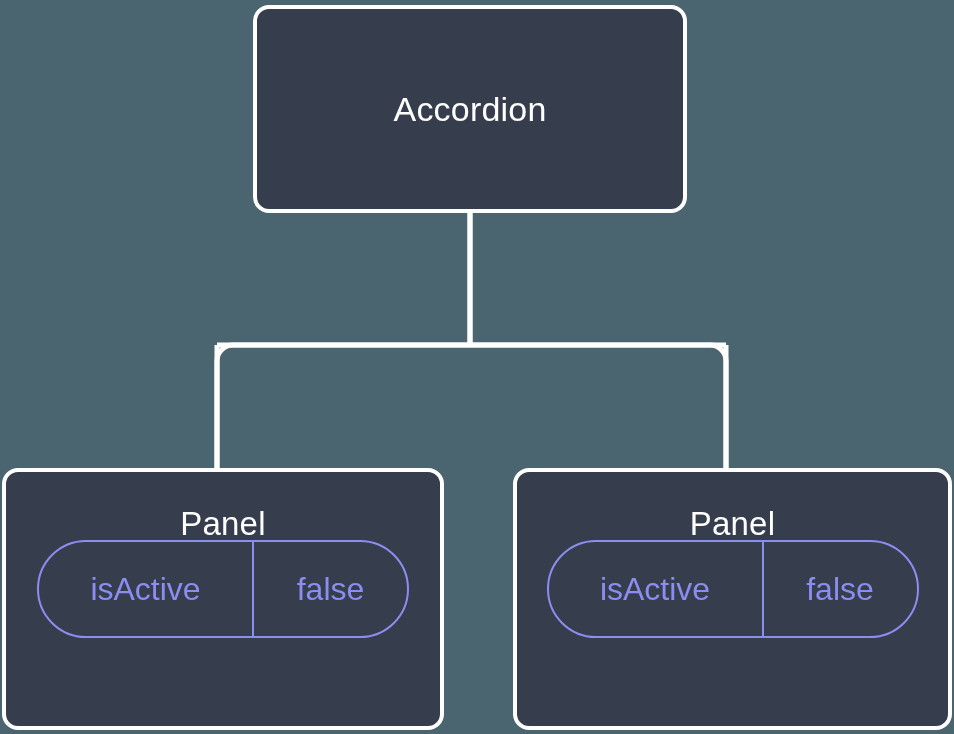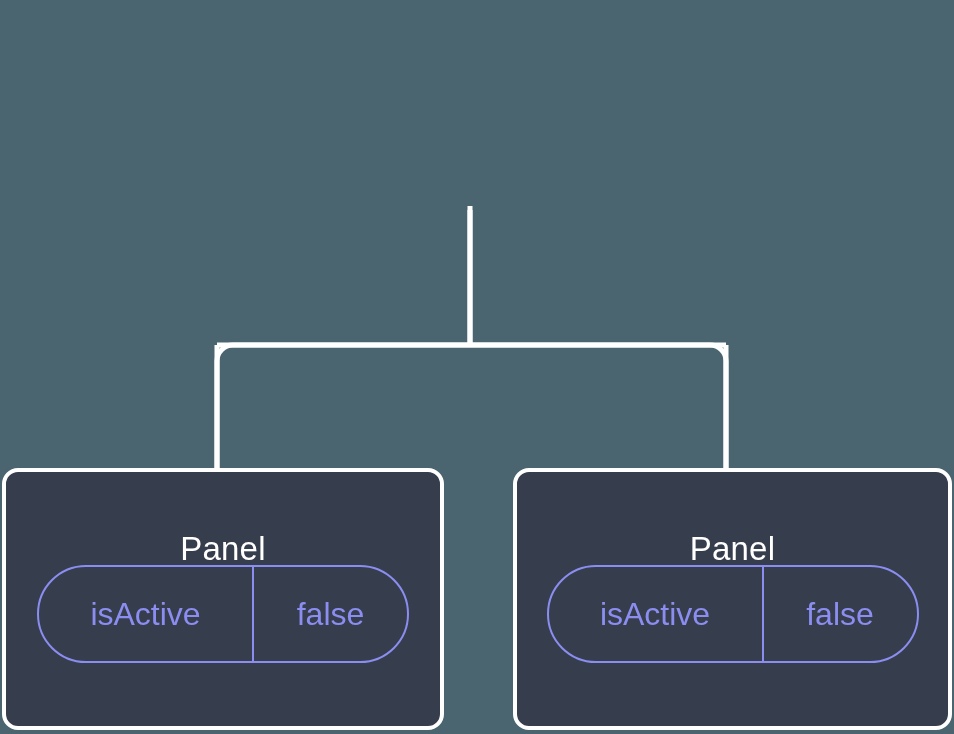--- a/index.html
+++ b/index.html
@@ -47,21 +47,21 @@
   .node-root {
     left:253px; top:5px;
     width:434px; height:208px;
     justify-content:center;
   }
 
   .node-child {
     top:468px;
     height:262px;
     justify-content:flex-start;
-    padding-top:60px;
+    padding-top:35px;
   }
 
   .node-child-left  { left:2px;   width:442px; }
   .node-child-right { left:513px; width:439px; }
 
   .node-title {
     color:#ffffff;
     font-size:34px;
     font-weight:400;
     letter-spacing:0.2px;
@@ -111,20 +111,23 @@
 
   <svg id="connector-layer" viewBox="0 0 954 734" width="954" height="734" fill="none">
     <path d="M 470 210 L 470 345 M 217 345 L 726 345 M 217 345 L 217 470 M 726 345 L 726 470" stroke="#ffffff" stroke-width="5" stroke-linecap="butt" fill="none"></path>
     <path d="M 233 345 L 233 345" stroke="none" fill="none"></path>
 
     <path d="M 217 470 L 217 361 A 16 16 0 0 1 233 345 L 470 345" stroke="#ffffff" stroke-width="5" fill="none" stroke-linecap="butt"></path>
     <path d="M 726 470 L 726 361 A 16 16 0 0 0 710 345 L 470 345" stroke="#ffffff" stroke-width="5" fill="none" stroke-linecap="butt"></path>
     <path d="M 470 206 L 470 347" stroke="#ffffff" stroke-width="5" fill="none" stroke-linecap="butt"></path>
   </svg>
 
+  <div class="node node-root">
+    <span class="node-title">Accordion</span>
+  </div>
 
   <div class="node node-child node-child-left">
     <span class="node-title">Panel</span>
     <div class="prop-pill pill-left">
       <span class="prop-key">isActive</span>
       <span class="prop-value">false</span>
     </div>
   </div>
 
   <div class="node node-child node-child-right">

